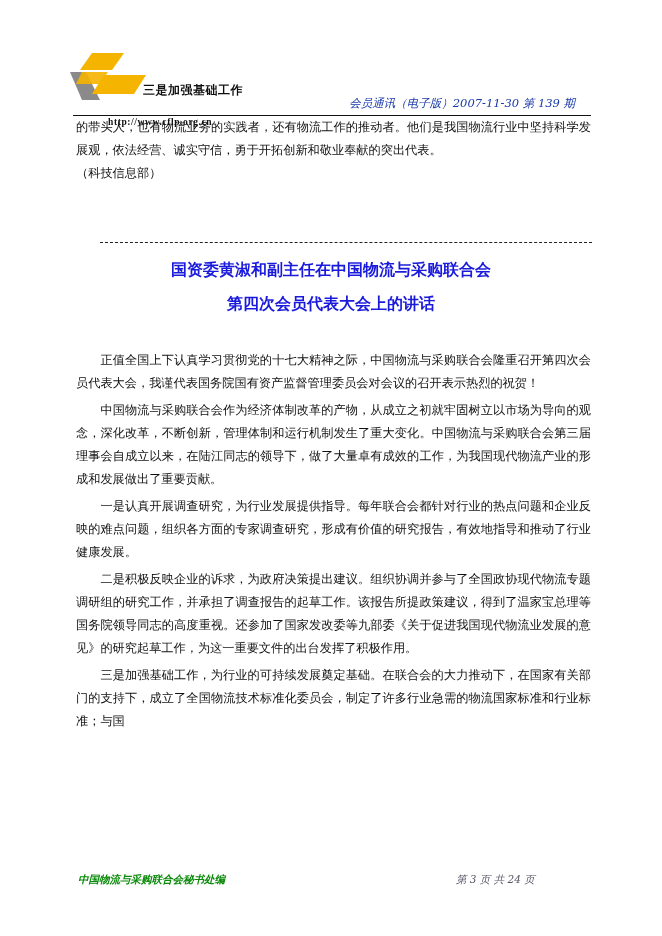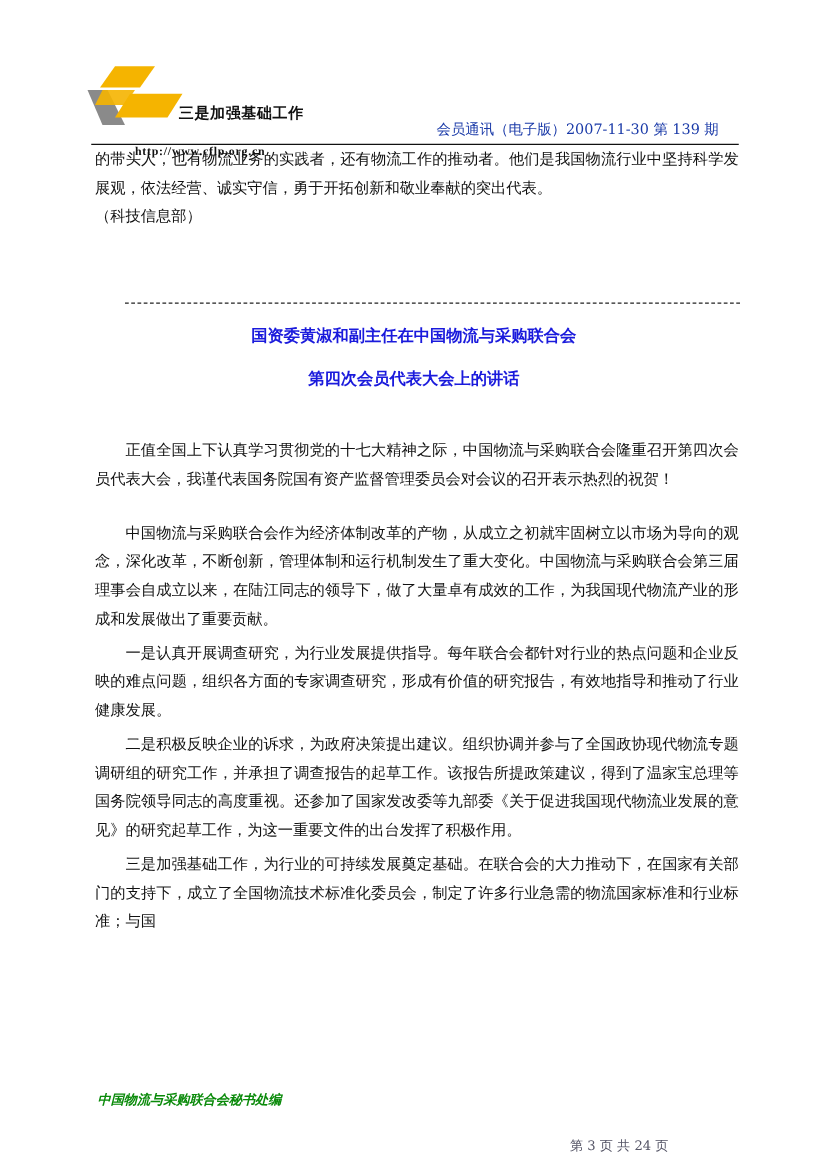--- a/index.html
+++ b/index.html
@@ -4,32 +4,32 @@
 <style>
   html, body { margin:0; padding:0; background:#ffffff; }
   body { width:662px; height:936px; position:relative; overflow:hidden;
          font-family:"DejaVu Serif","Liberation Serif",serif; color:#111; }
   .logo { position:absolute; left:62px; top:50px; width:110px; height:55px; }
   .logo-cn { position:absolute; left:143px; top:82px; font-family:"DejaVu Sans","Liberation Sans",sans-serif;
              font-weight:bold; font-size:12px; color:#111; letter-spacing:0.5px; }
   .logo-url { position:absolute; left:108px; top:95px; font-family:Liberation Serif, serif;
               font-weight:bold; font-size:9.5px; color:#111; letter-spacing:0.6px;margin-top:22px; }
   .issue { position:absolute; right:87px; top:96px; font-family:"DejaVu Serif","Liberation Serif",serif;
-           font-size:11.5px; color:#1a3aa8; }
+           font-style:italic; font-size:11.5px; color:#1a3aa8; }
   .rule { position:absolute; left:73px; right:71px; top:115px; height:0; border-top:1.5px solid #111; }
   .body-text { position:absolute; left:76px; width:515px; font-size:12.2px; line-height:23px; }
   .body-text p { margin:0; text-align:justify; }
   .indent { text-indent:2em; }
   .sign { text-align:right; }
   .dash { position:absolute; left:100px; right:70px; top:242px; height:0;
           border-top:1.3px dashed #222; }
   .title { position:absolute; left:0; width:662px; text-align:center;
-           font-family:"DejaVu Sans","Liberation Sans",sans-serif; font-size:13px; color:#1a1adc; font-weight:bold; }
+           font-family:"DejaVu Sans","Liberation Sans",sans-serif; font-size:16px; color:#1a1adc; font-weight:bold; }
   .footer-left { position:absolute; left:78px; top:873px; font-size:10.5px; font-style:italic; font-weight:bold; color:#0a8a0a; }
-  .footer-right { position:absolute; left:456px; top:910px; font-size:10.5px; color:#556; }
+  .footer-right { position:absolute; left:456px; top:873px; font-size:10.5px; font-style:italic; color:#556; }
 </style>
 </head>
 <body>
 
 <svg class="logo" viewBox="0 0 110 55">
   <polygon points="30,3 62,3 50,20 18,20" fill="#f5b400"></polygon>
   <polygon points="8,22 24,22 38,50 20,50" fill="#8a8a8a"></polygon>
   <polygon points="42,25 84,25 72,44 30,44" fill="#f5b400"></polygon>
   <polygon points="20,22 46,22 38,34 14,34" fill="#f5b400" opacity="0.9"></polygon>
 </svg>
@@ -43,20 +43,20 @@
   <p class="sign" style="padding-right:8px;">（科技信息部）</p>
 </div>
 
 <div class="dash"></div>
 
 <div class="title" style="top:260px;">国资委黄淑和副主任在中国物流与采购联合会</div>
 <div class="title" style="top:294px;">第四次会员代表大会上的讲话</div>
 
 <div class="body-text" style="top:337px;">
   <p class="indent" style="margin-top:12px;">正值全国上下认真学习贯彻党的十七大精神之际，中国物流与采购联合会隆重召开第四次会员代表大会，我谨代表国务院国有资产监督管理委员会对会议的召开表示热烈的祝贺！</p>
-  <p class="indent" style="margin-top:20px;">中国物流与采购联合会作为经济体制改革的产物，从成立之初就牢固树立以市场为导向的观念，深化改革，不断创新，管理体制和运行机制发生了重大变化。中国物流与采购联合会第三届理事会自成立以来，在陆江同志的领导下，做了大量卓有成效的工作，为我国现代物流产业的形成和发展做出了重要贡献。</p>
+  <p class="indent" style="margin-top:4px;">中国物流与采购联合会作为经济体制改革的产物，从成立之初就牢固树立以市场为导向的观念，深化改革，不断创新，管理体制和运行机制发生了重大变化。中国物流与采购联合会第三届理事会自成立以来，在陆江同志的领导下，做了大量卓有成效的工作，为我国现代物流产业的形成和发展做出了重要贡献。</p>
   <p class="indent" style="margin-top:4px;">一是认真开展调查研究，为行业发展提供指导。每年联合会都针对行业的热点问题和企业反映的难点问题，组织各方面的专家调查研究，形成有价值的研究报告，有效地指导和推动了行业健康发展。</p>
   <p class="indent" style="margin-top:4px;">二是积极反映企业的诉求，为政府决策提出建议。组织协调并参与了全国政协现代物流专题调研组的研究工作，并承担了调查报告的起草工作。该报告所提政策建议，得到了温家宝总理等国务院领导同志的高度重视。还参加了国家发改委等九部委《关于促进我国现代物流业发展的意见》的研究起草工作，为这一重要文件的出台发挥了积极作用。</p>
   <p class="indent" style="margin-top:4px;">三是加强基础工作，为行业的可持续发展奠定基础。在联合会的大力推动下，在国家有关部门的支持下，成立了全国物流技术标准化委员会，制定了许多行业急需的物流国家标准和行业标准；与国</p>
 </div>
 
 <div class="footer-left">中国物流与采购联合会秘书处编</div>
 <div class="footer-right">第 3 页 共 24 页</div>
 
 </body></html>

